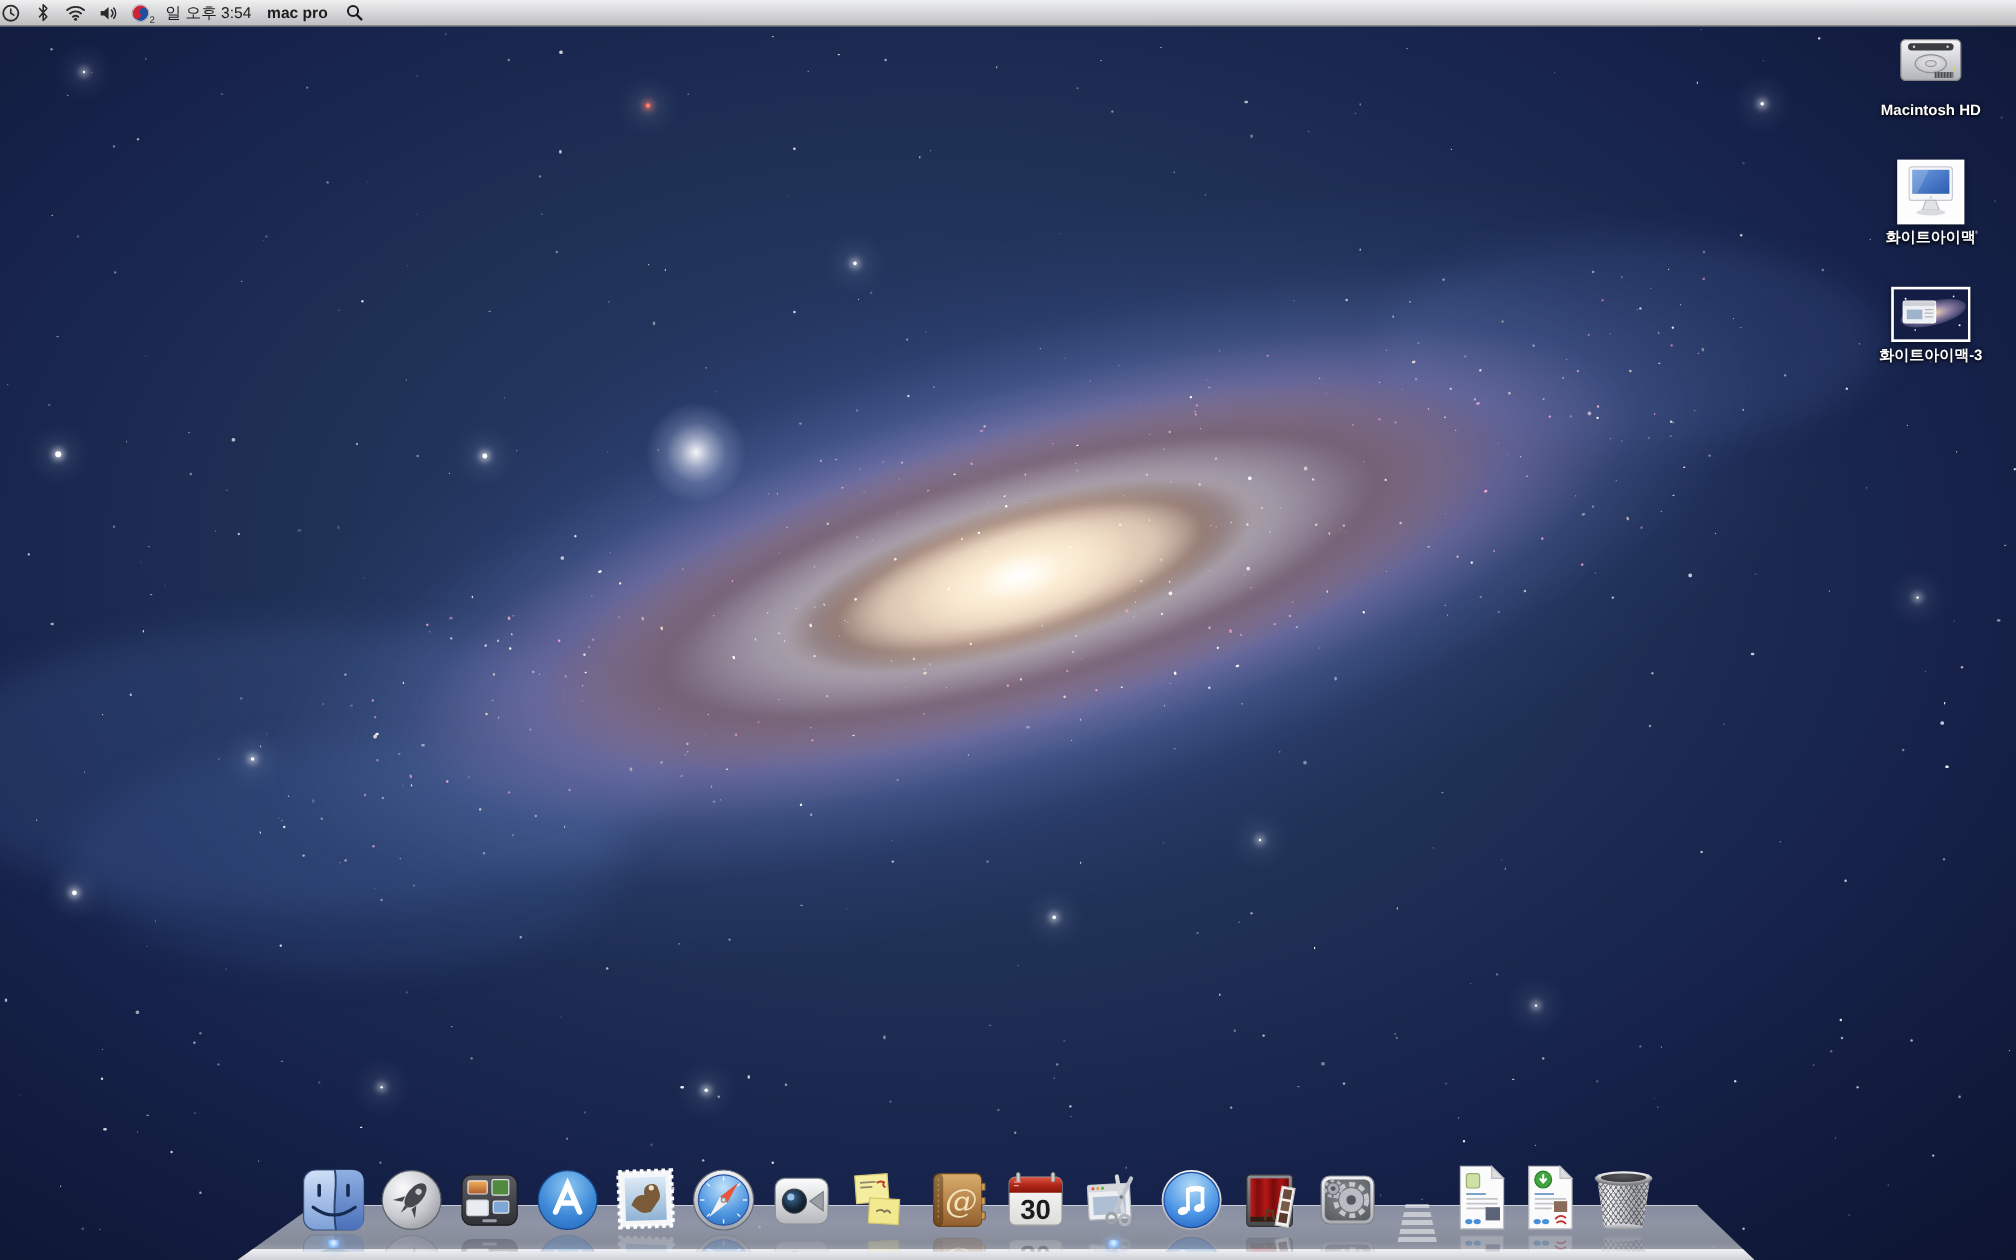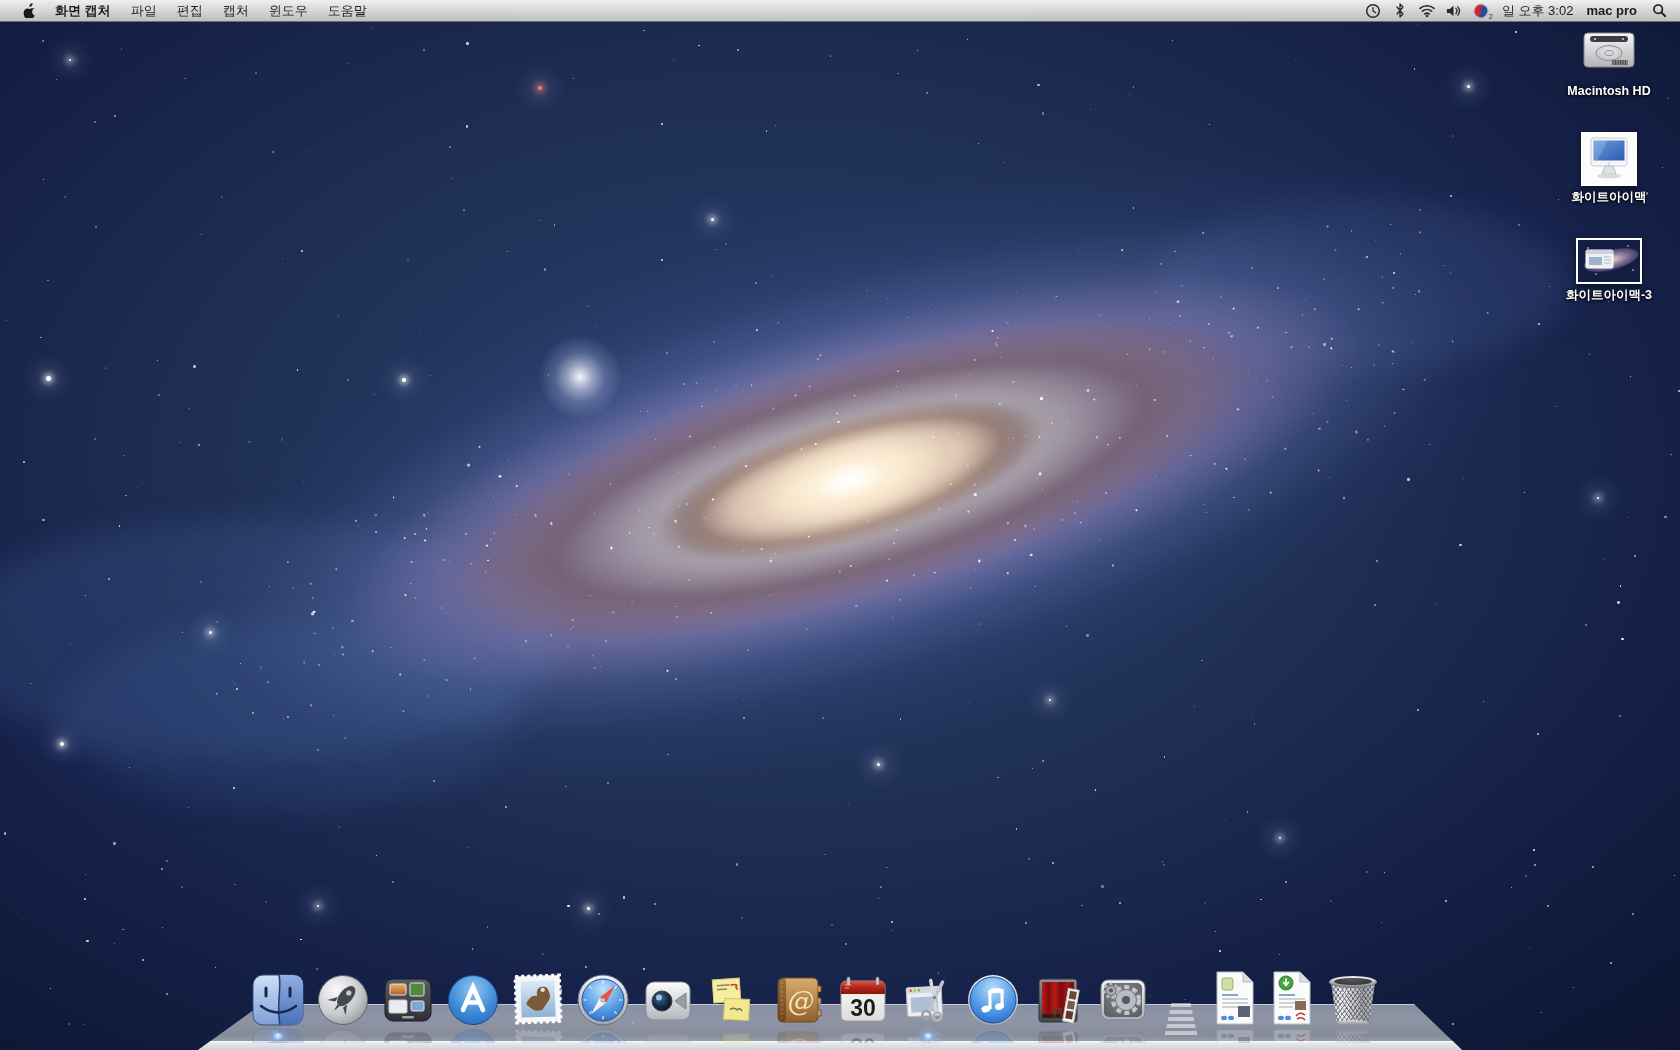--- a/index.html
+++ b/index.html
@@ -781,28 +781,20 @@
         <div class="bstar" style="left: 1278.7px; top: 836.7px; width: 2.6px; height: 2.6px; background: rgb(255, 255, 255); box-shadow: rgba(255, 255, 255, 0.8) 0px 0px 6px 2px, rgba(205, 222, 255, 0.3) 0px 0px 20px 7px;"></div>
         <div class="bstar" style="left: 1596.7px; top: 496.7px; width: 2.6px; height: 2.6px; background: rgb(255, 255, 255); box-shadow: rgba(255, 255, 255, 0.8) 0px 0px 6px 2px, rgba(205, 222, 255, 0.3) 0px 0px 20px 7px;"></div>
         <div class="bstar" style="left: 316.7px; top: 904.7px; width: 2.6px; height: 2.6px; background: rgb(255, 255, 255); box-shadow: rgba(255, 255, 255, 0.8) 0px 0px 6px 2px, rgba(205, 222, 255, 0.3) 0px 0px 20px 7px;"></div>
         <div class="bstar" style="left: 586.5px; top: 906.5px; width: 3px; height: 3px; background: rgb(255, 255, 255); box-shadow: rgba(255, 255, 255, 0.8) 0px 0px 6px 2px, rgba(205, 222, 255, 0.3) 0px 0px 20px 7px;"></div>
         <div class="bstar" style="left: 68.7px; top: 58.7px; width: 2.6px; height: 2.6px; background: rgb(255, 255, 255); box-shadow: rgba(255, 255, 255, 0.8) 0px 0px 6px 2px, rgba(205, 222, 255, 0.3) 0px 0px 20px 7px;"></div>
         <div class="bstar" style="left: 1048.7px; top: 698.7px; width: 2.6px; height: 2.6px; background: rgb(255, 255, 255); box-shadow: rgba(255, 255, 255, 0.8) 0px 0px 6px 2px, rgba(205, 222, 255, 0.3) 0px 0px 20px 7px;"></div>
       </div>
   </div>
 
   <div id="menubar">
-    <div class="mb-left">
-      <span class="apple-menu">
-          <svg width="13" height="15" viewBox="0 0 170 200">
-            <path d="M150 70c-20 10-30 28-30 48 0 22 12 40 32 50-8 22-20 42-38 42-12 0-16-8-32-8s-22 8-33 8c-18 0-42-38-42-78 0-40 26-60 50-60 12 0 23 8 31 8 7 0 20-9 35-9 6 0 20 1 27 9zM115 35c8-10 13-23 11-35-11 1-24 8-31 17-7 8-13 21-11 33 12 1 24-7 31-15z" fill="#1a1a1a"></path>
-          </svg>
-        </span>
-      <span id="menus"><span class="menu-item bold">화면 캡처</span><span class="menu-item">파일</span><span class="menu-item">편집</span><span class="menu-item">캡처</span><span class="menu-item">윈도우</span><span class="menu-item">도움말</span></span>
-    </div>
     <div class="mb-right">
       <span id="status-icons" style="display: flex; align-items: center; gap: 9px;">
           <span class="mb-ic">
             <svg width="16" height="16" viewBox="0 0 16 16">
               <circle cx="8" cy="8" r="6.3" fill="none" stroke="#2a2a2a" stroke-width="1.5"></circle>
               <path d="M8 4.6 V8 L10.6 9.6" stroke="#2a2a2a" stroke-width="1.3" fill="none" stroke-linecap="round"></path>
             </svg>
           </span>
           <span class="mb-ic">
             <svg width="10" height="15" viewBox="0 0 10 15">
@@ -831,21 +823,21 @@
               <g transform="rotate(-28 8 8)">
                 <path d="M1.6 8 A6.4 6.4 0 0 1 14.4 8 Z" fill="#cf2339"></path>
                 <path d="M1.6 8 A6.4 6.4 0 0 0 14.4 8 Z" fill="#1f4fa0"></path>
                 <circle cx="4.8" cy="8" r="3.2" fill="#cf2339"></circle>
                 <circle cx="11.2" cy="8" r="3.2" fill="#1f4fa0"></circle>
               </g>
             </svg>
             <span class="flag-badge">2</span>
           </span>
         </span>
-      <span class="mb-time">일 오후 3:02</span>
+      <span class="mb-time">일 오후 3:54</span>
       <span class="mb-user">mac pro</span>
       <span class="mb-ic">
           <svg width="15" height="15" viewBox="0 0 16 16">
             <circle cx="6.6" cy="6.6" r="4.5" fill="none" stroke="#1c1c1c" stroke-width="1.8"></circle>
             <path d="M10 10 L14 14" stroke="#1c1c1c" stroke-width="2.1" stroke-linecap="round"></path>
           </svg>
         </span>
     </div>
   </div>
 

